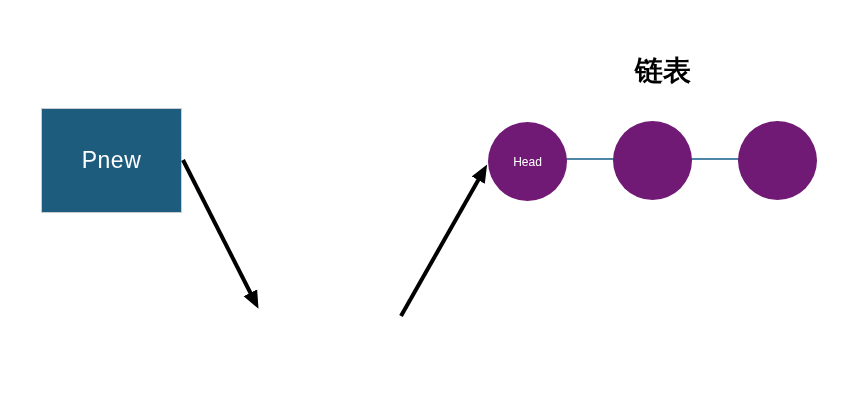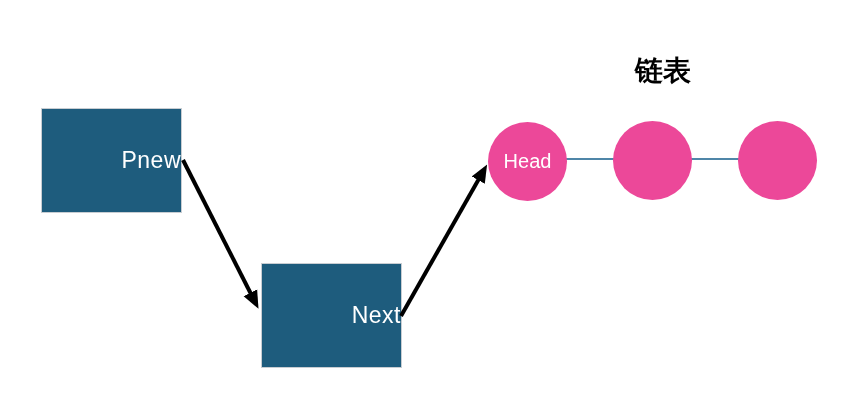--- a/index.html
+++ b/index.html
@@ -31,38 +31,38 @@
   }
   .ptr-box {
     position: absolute;
     width: 141px;
     height: 105px;
     background: #1e5c7d;
     border: 1px solid #c8cdd2;
     box-sizing: border-box;
     display: flex;
     align-items: center;
-    justify-content: flex-end;
+    justify-content: center;
     color: #ffffff;
     font-size: 23px;
     letter-spacing: 0.5px;
   }
   .ptr-box.pnew { left: 41px; top: 108px; }
   .ptr-box.next { left: 261px; top: 263px; }
   .list-node {
     position: absolute;
     width: 79px;
     height: 79px;
     border-radius: 50%;
-    background: #ec4899;
+    background: #701a75;
     display: flex;
     align-items: center;
     justify-content: center;
     color: #ffffff;
-    font-size: 20px;
+    font-size: 12px;
   }
   .list-node.n0 { left: 488px; top: 122px; }
   .list-node.n1 { left: 613px; top: 121px; }
   .list-node.n2 { left: 738px; top: 121px; }
   .node-connector {
     position: absolute;
     height: 2px;
     background: #4f86a8;
     top: 158px;
   }
@@ -81,23 +81,20 @@
 <body>
 
 <div class="canvas">
 
   <div class="diagram-title">链表</div>
 
   <div class="ptr-box pnew">
     <span>Pnew</span>
   </div>
 
-  <div class="ptr-box next">
-    <span>Next</span>
-  </div>
 
   <div class="node-connector c0"></div>
   <div class="node-connector c1"></div>
 
   <div class="list-node n0">
     <span>Head</span>
   </div>
 
   <div class="list-node n1">
     <span></span>

